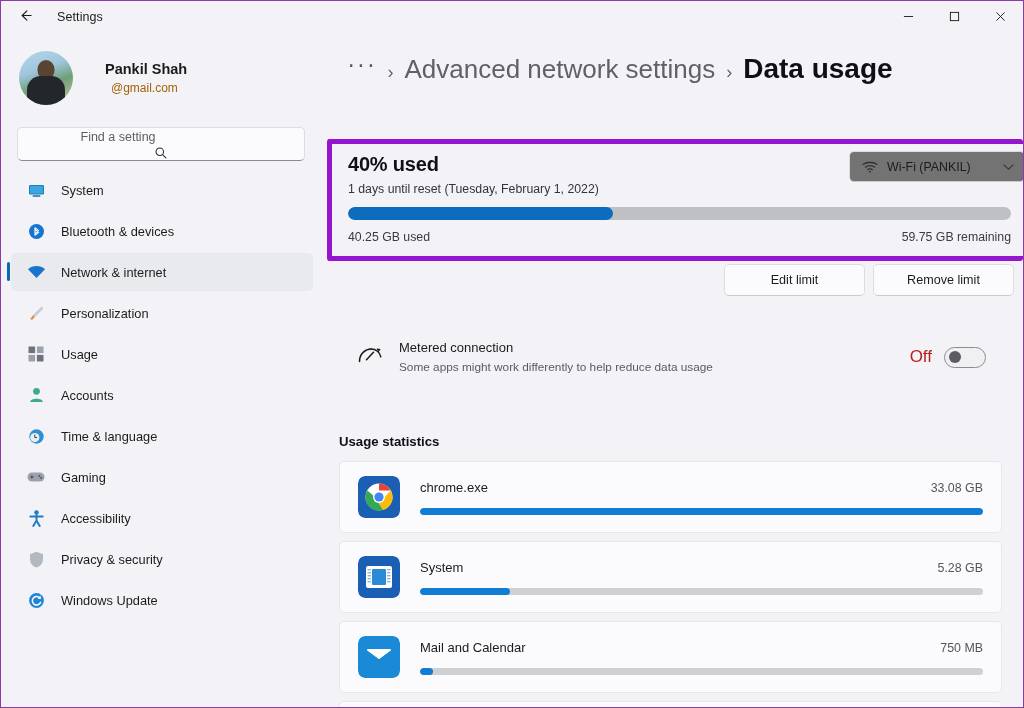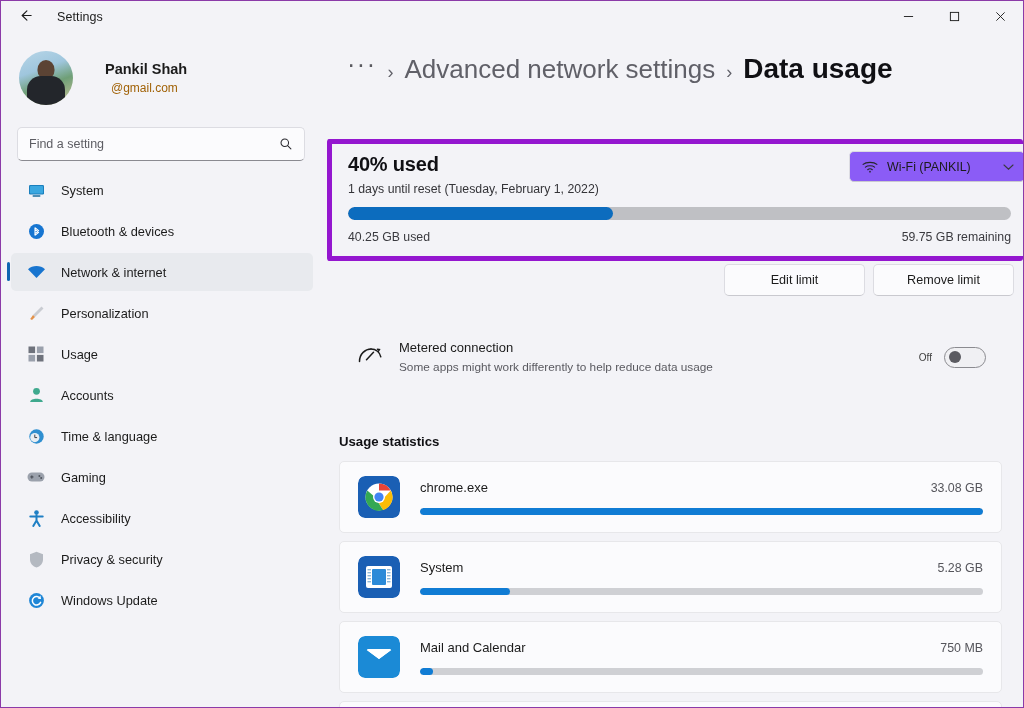--- a/index.html
+++ b/index.html
@@ -82,20 +82,21 @@
 
   .search-wrap {
     margin: 6px 16px 10px 16px;
     height: 34px;
     background: #fbfbfd;
     border: 1px solid #dcdce2;
     border-bottom: 1px solid #8a8a90;
     border-radius: 5px;
     display: flex; align-items: center;
     padding: 0 11px;
+    flex-direction: column;
   }
   .search-input {
     flex: 1; border: 0; outline: none; background: transparent;
     font-family: inherit; font-size: 12.5px; color: #1b1b1b;
   }
   .search-input::placeholder { color: #5d5d63; }
   .search-icon svg { width: 14px; height: 14px; display: block; }
 
   .nav { margin-top: 8px; }
   .nav-item {
@@ -160,21 +161,21 @@
   }
   .big-bar-fill { height: 100%; background: #0c6cbe; border-radius: 7px; }
   .bar-legend {
     margin-top: 10px; width: 663px;
     display: flex; justify-content: space-between;
     font-size: 12.3px; color: #3a3a3f;
   }
   .wifi-select {
     position: absolute; right: 8px; top: 4px;
     height: 31px; min-width: 176px;
-    background: #8b5cf6;
+    background: #737373;
     border: 1px solid #dcdce2;
     border-bottom-color: #c9c9cf;
     border-radius: 5px;
     display: flex; align-items: center;
     padding: 0 10px 0 12px;
     gap: 9px;
   }
   .wifi-select .lbl { font-size: 12.4px; color: #1b1b1b; flex: 1; }
   .wifi-select svg { display: block; }
 
@@ -195,21 +196,21 @@
     position: absolute; left: 18px; top: 286px;
     width: 663px; height: 76px;
     display: flex; align-items: center;
     padding: 0 16px 0 18px;
   }
   .metered-ico { width: 30px; flex: none; }
   .metered-texts { margin-left: 12px; flex: 1; }
   .metered-title { font-size: 13px; color: #1b1b1b; }
   .metered-sub { font-size: 11.8px; color: #5a5a60; margin-top: 5px; }
   .toggle-wrap { display: flex; align-items: center; gap: 12px; }
-  .toggle-state { font-size: 10px; color: #404040; }
+  .toggle-state { font-size: 17px; color: #b91c1c; }
   .toggle {
     width: 42px; height: 21px; border-radius: 11px;
     background: #f0f0f3; border: 1px solid #8b8b90;
     position: relative;
   }
   .toggle .knob {
     position: absolute; left: 4px; top: 50%;
     transform: translateY(-50%);
     width: 12px; height: 12px; border-radius: 50%;
     background: #5b5b61;

